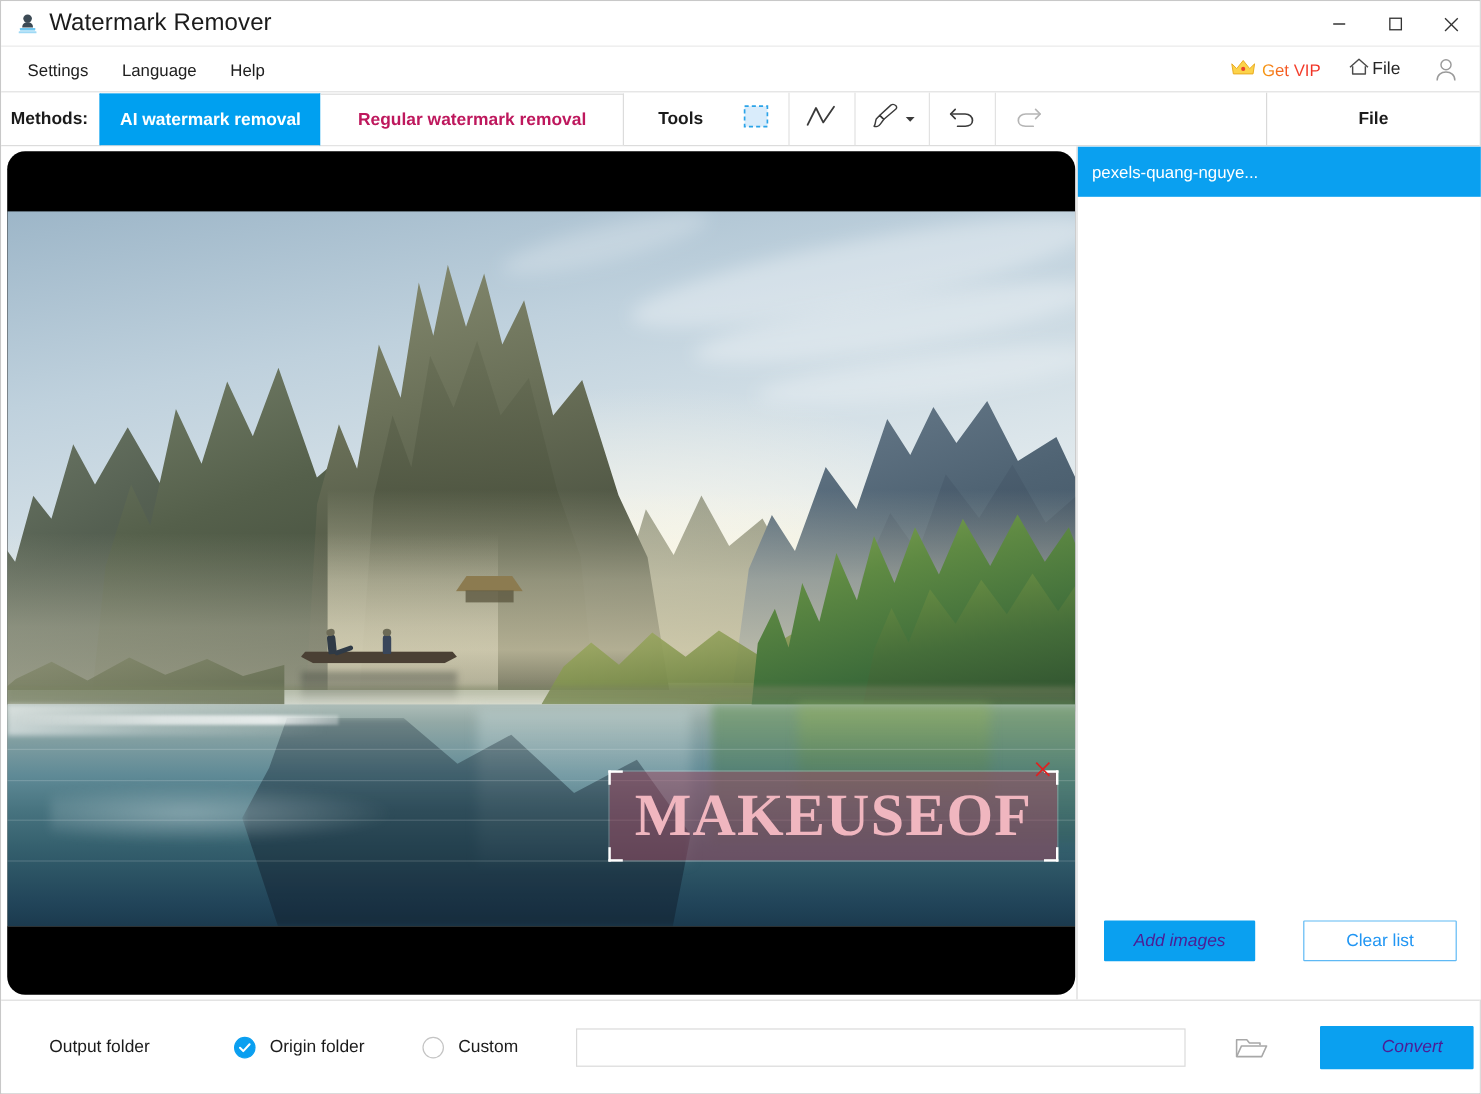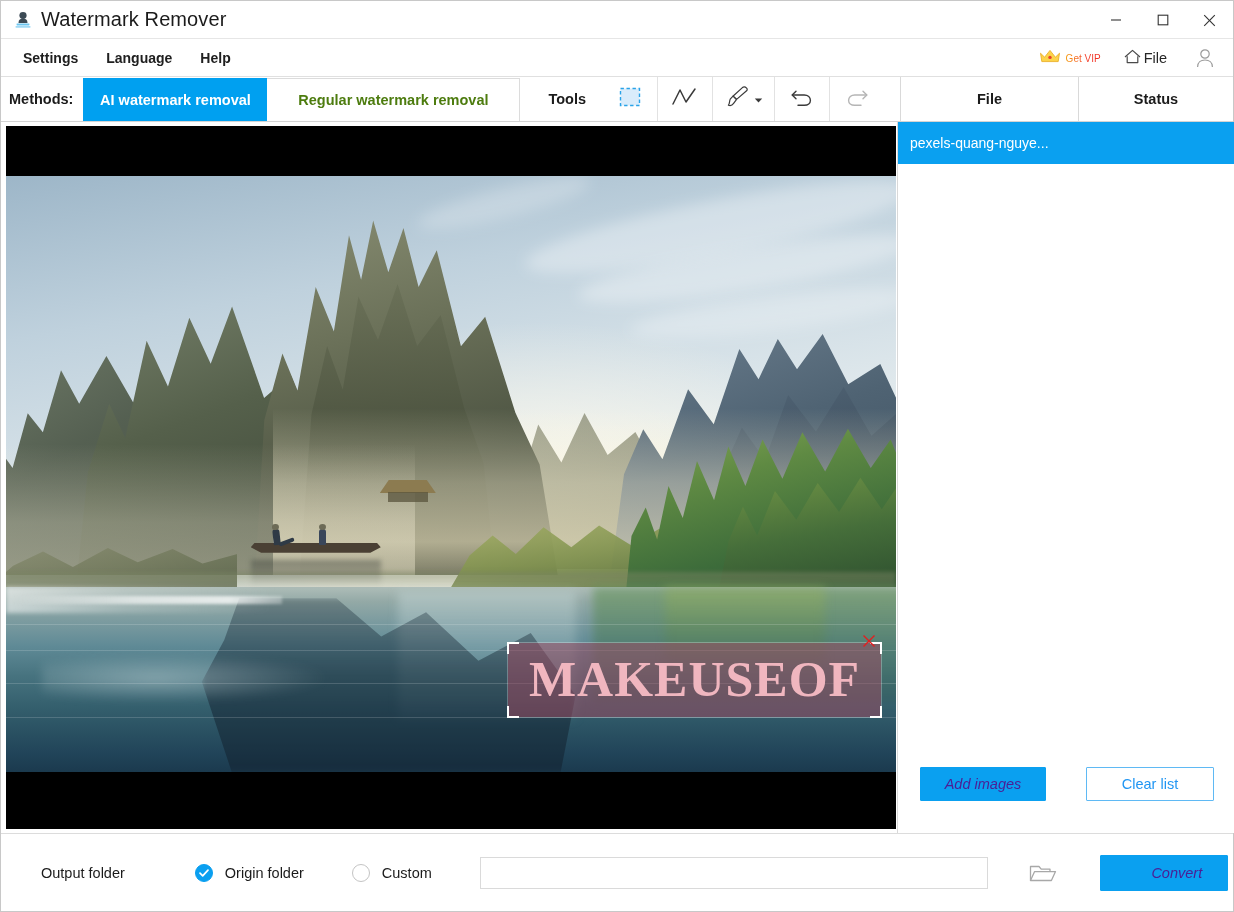--- a/index.html
+++ b/index.html
@@ -49,33 +49,32 @@
     height: 38px; flex: 0 0 38px;
     display: flex; align-items: center;
     background: #ffffff;
     border-bottom: 1px solid #e0e0e0;
     position: relative;
   }
   .menu-item {
     font-size: 14px; color: #202020;
     padding: 5px 10px; margin-left: 8px;
     cursor: default;
-    font-weight: bold;
   }
   .menu-item:first-child { margin-left: 12px; }
   .menu-right {
     position: absolute; right: 0; top: 0; height: 38px;
     display: flex; align-items: center;
   }
   .getvip {
     display: flex; align-items: center; gap: 5px;
     margin-right: 22px; cursor: pointer;
   }
   .vip-text {
-    font-size: 10px; font-weight: 500;
+    font-size: 14px; font-weight: 500;
     background: linear-gradient(90deg,#f59b0f 0%, #f4402c 55%, #ef2b20 100%);
     -webkit-background-clip: text; background-clip: text;
     color: transparent; -webkit-text-fill-color: transparent;
   }
   .home-btn {
     display: flex; align-items: center; gap: 2px;
     margin-right: 26px; cursor: pointer;
   }
   .home-text { font-size: 14.5px; color: #262626; }
   .acct-btn { margin-right: 16px; cursor: pointer; display:flex; }
@@ -91,21 +90,21 @@
   .methods-label {
     display: flex; align-items: center;
     padding: 0 10px 0 8px;
     font-size: 14.5px; color: #1b1b1b;
   }
   .method-tab {
     display: flex; align-items: center; justify-content: center;
     font-size: 14.5px;
     border: 1px solid #dcdcdc; border-bottom: none;
     margin-top: 1px;
-    cursor: pointer; color: #4d7c0f;
+    cursor: pointer; color: #be185d;
     background: #ffffff;
   }
   .method-tab.ai { width: 184px; background: #00a0f0; color: #ffffff; border-color: #00a0f0; }
   .method-tab.regular { width: 253px; border-left: none; }
 
   .tools-label {
     display: flex; align-items: center;
     padding: 0 16px 0 28px;
     font-size: 14.5px; color: #1b1b1b;
   }
@@ -134,21 +133,21 @@
 
   
   .canvas-wrap {
     width: 896px; flex: 0 0 896px;
     background: #ffffff;
     padding: 4px 1px 4px 5px;
     display: flex; flex-direction: column;
   }
   .canvas {
     position: relative; flex: 1 1 auto;
-    background: #000000; overflow: hidden;
+    background: #000000; overflow: hidden; border-radius: 15px;
   }
   .photo {
     position: absolute; left: 0; right: 0;
     top: 50px; height: 596px;
     overflow: hidden;
   }
   
   .sky {
     position: absolute; inset: 0;
     background:
@@ -549,21 +548,20 @@
       <span>
         <svg width="26" height="22" viewBox="0 0 26 22">
           <path d="M19 5.2 L22.8 9 L19 12.8" fill="none" stroke="#b5b5b5" stroke-width="1.4" stroke-linecap="round" stroke-linejoin="round"></path>
           <path d="M22.6 9 H10.8 C7 9 4.6 11.4 4.6 14.4 C4.6 17.2 7 19.2 10.6 19.2 H17" fill="none" stroke="#b5b5b5" stroke-width="1.4" stroke-linecap="round"></path>
         </svg>
       </span>
     </div>
 
     <div class="spacer-gap"></div>
     <div class="file-head">File</div>
-    <div class="status-head">Status</div>
   </div>
 
   <div class="body">
 
     <div class="canvas-wrap">
       <div class="canvas">
 
         <div class="photo">
           <div class="sky">
             <div class="cloudwisp cw1"></div>

